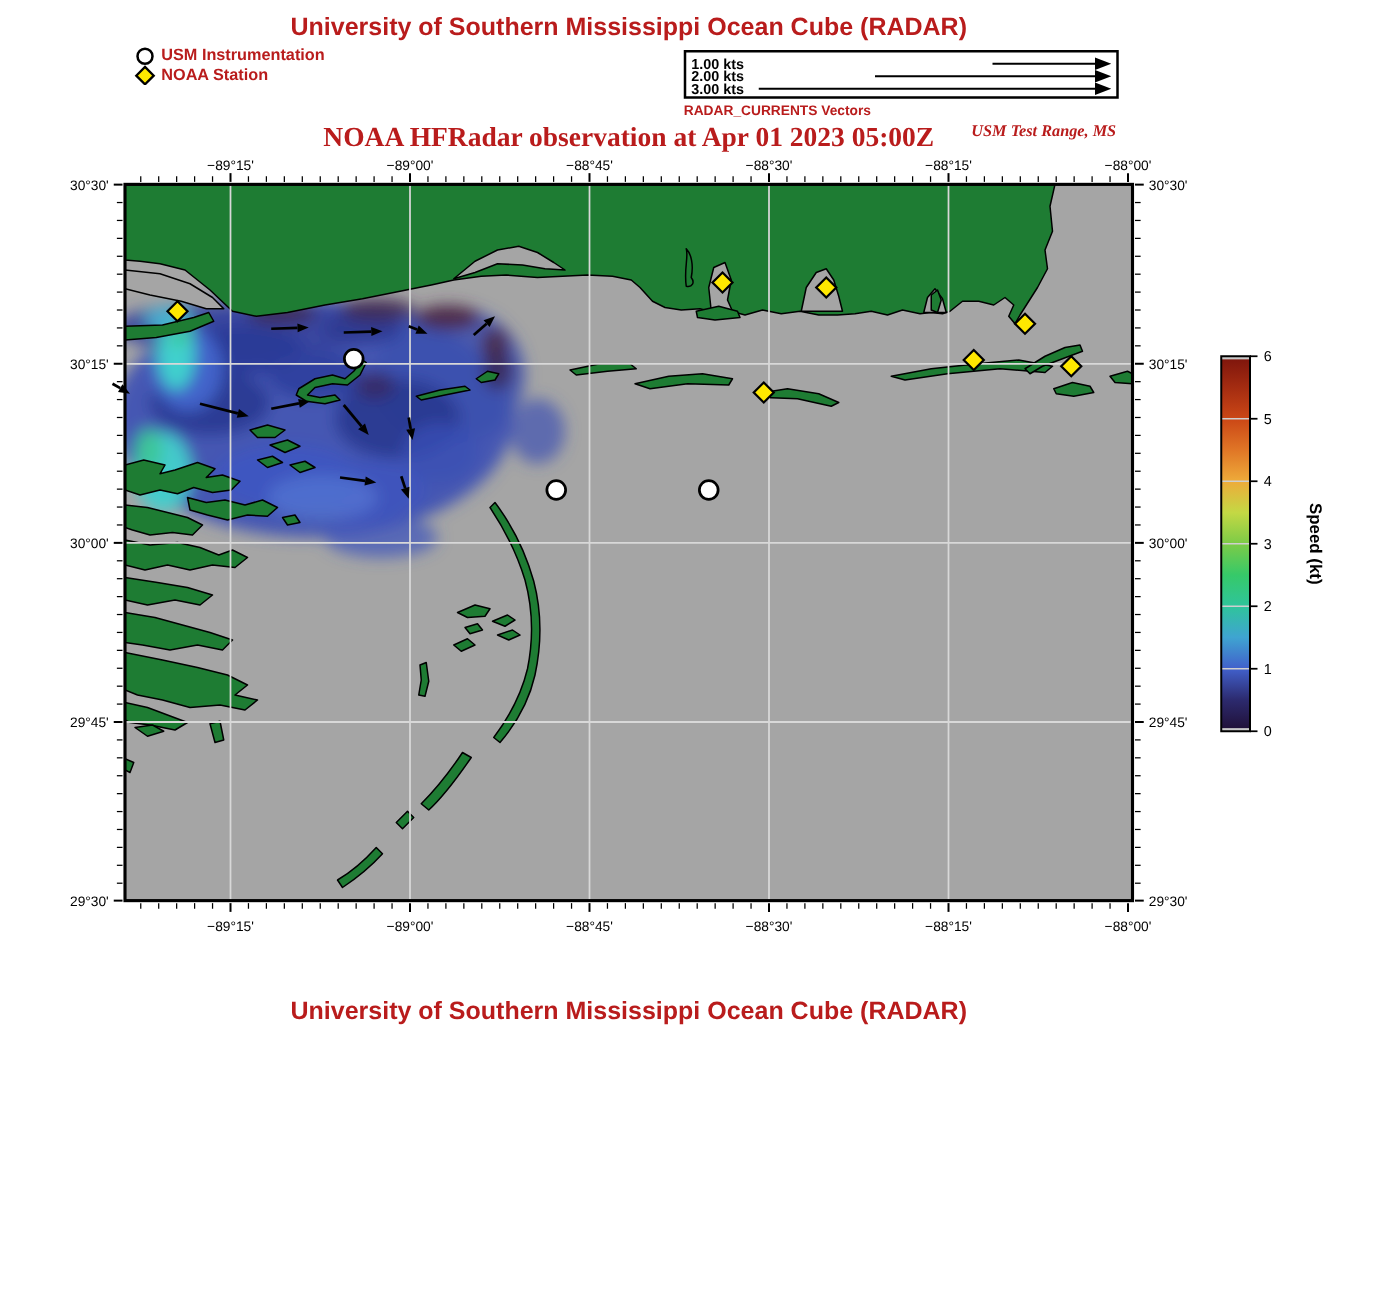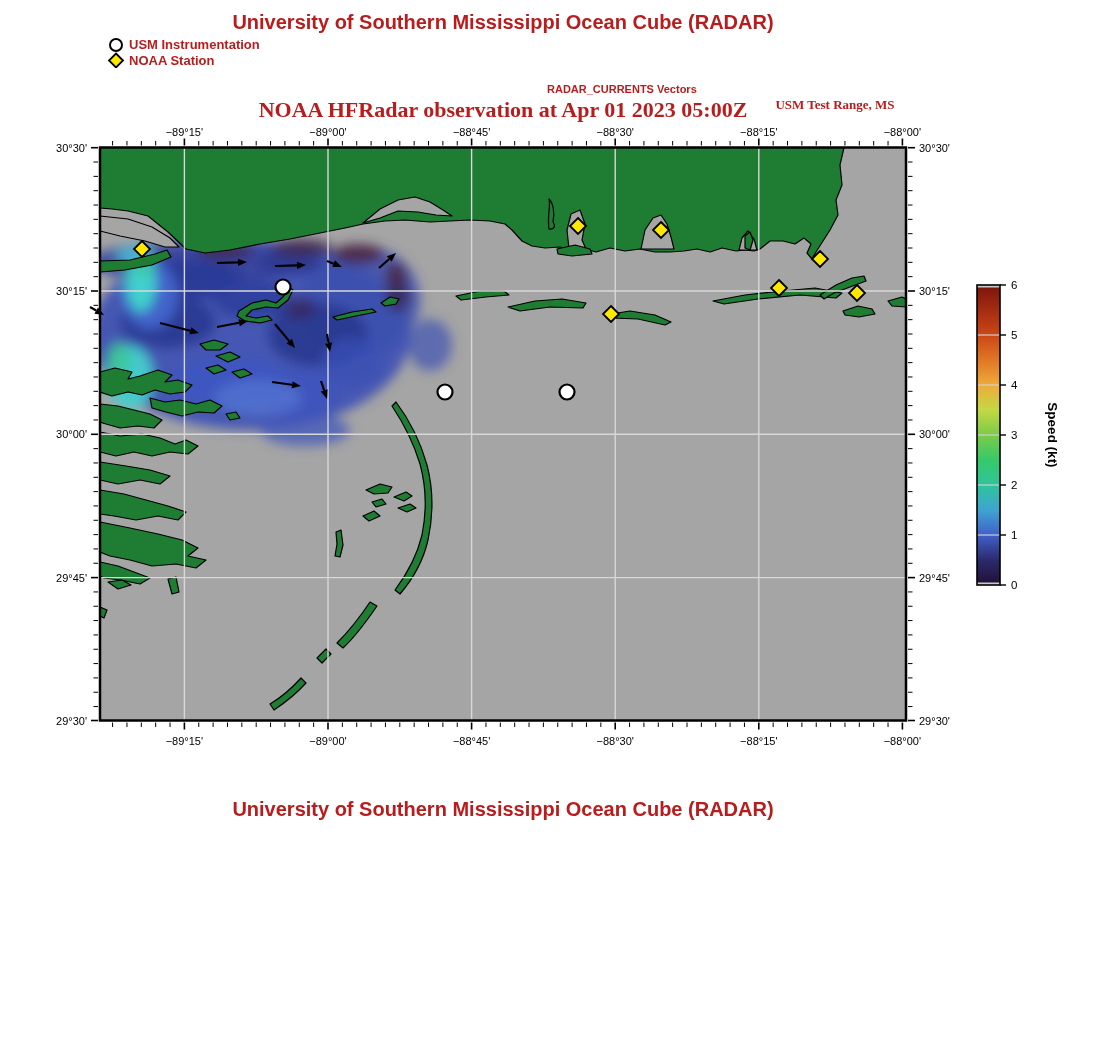--- a/index.html
+++ b/index.html
@@ -5,23 +5,23 @@
   html,body{margin:0;padding:0;background:#ffffff;}
   .fig{position:relative;width:1100px;height:1050px;background:#ffffff;overflow:hidden;
        font-family:"Liberation Sans", sans-serif;color:#b91c1c;}
   .title{position:absolute;left:0;top:11px;width:1006px;text-align:center;
          font-size:20px;font-weight:bold;}
   .btitle{position:absolute;left:0;top:798px;width:1006px;text-align:center;
          font-size:20px;font-weight:bold;}
   .subtitle{position:absolute;left:0;top:97px;width:1006px;text-align:center;
          font-family:"Liberation Serif", serif;font-size:22px;font-weight:bold;}
   .rangelabel{position:absolute;left:740px;top:97px;width:190px;text-align:center;
-         font-family:"Liberation Serif", serif;font-size:13px;font-weight:bold;}
+         font-family:"Liberation Serif", serif;font-size:13px;font-weight:bold;font-style:italic;}
   .legend{position:absolute;left:107px;top:36px;}
-  .legrow{display:flex;align-items:center;height:16px;}
+  .legrow{display:flex;align-items:flex-start;height:16px;}
   .legrow svg{display:block;margin-right:4px;}
   .leglabel{font-size:13px;font-weight:bold;line-height:15px;}
   .vecbox{position:absolute;left:547px;top:40px;width:344px;height:35px;
           border:2px solid #000;background:#fff;}
   .veccaption{position:absolute;left:547px;top:83px;font-size:11px;font-weight:bold;text-align:right;}
   #map-svg{position:absolute;left:0;top:0;pointer-events:none;}
   svg text{font-family:"Liberation Sans", sans-serif;}
 </style>
 </head>
 <body>
@@ -38,20 +38,33 @@
       <span class="leglabel">USM Instrumentation</span>
     </div>
     <div class="legrow">
       <svg width="18" height="16">
         <polygon points="9,1.5 16,8.5 9,15.5 2,8.5" fill="#ffe800" stroke="#000" stroke-width="1.8"></polygon>
       </svg>
       <span class="leglabel">NOAA Station</span>
     </div>
   </div>
 
+  <div class="vecbox">
+    <svg id="vecsvg" width="344" height="35">
+        <text x="4" y="13" font-size="11.5" font-weight="bold" fill="#000">1.00 kts</text>
+        <line x1="245" y1="9" x2="327" y2="9" stroke="#000" stroke-width="1.6"></line>
+        <polygon points="340,9 327,14 327,4" fill="#000"></polygon>
+        <text x="4" y="23" font-size="11.5" font-weight="bold" fill="#000">2.00 kts</text>
+        <line x1="151" y1="19" x2="327" y2="19" stroke="#000" stroke-width="1.6"></line>
+        <polygon points="340,19 327,24 327,14" fill="#000"></polygon>
+        <text x="4" y="33" font-size="11.5" font-weight="bold" fill="#000">3.00 kts</text>
+        <line x1="58" y1="29" x2="327" y2="29" stroke="#000" stroke-width="1.6"></line>
+        <polygon points="340,29 327,34 327,24" fill="#000"></polygon>
+      </svg>
+  </div>
   <div class="veccaption">RADAR_CURRENTS Vectors</div>
 
   <div class="subtitle">NOAA HFRadar observation at Apr 01 2023 05:00Z</div>
   <div class="rangelabel">USM Test Range, MS</div>
 
   <svg id="map-svg" width="1100" height="1050" viewBox="0 0 1100 1050">
     <defs>
       <clipPath id="mapclip">
           <rect x="100" y="147.5" width="806" height="573"></rect>
         </clipPath>

